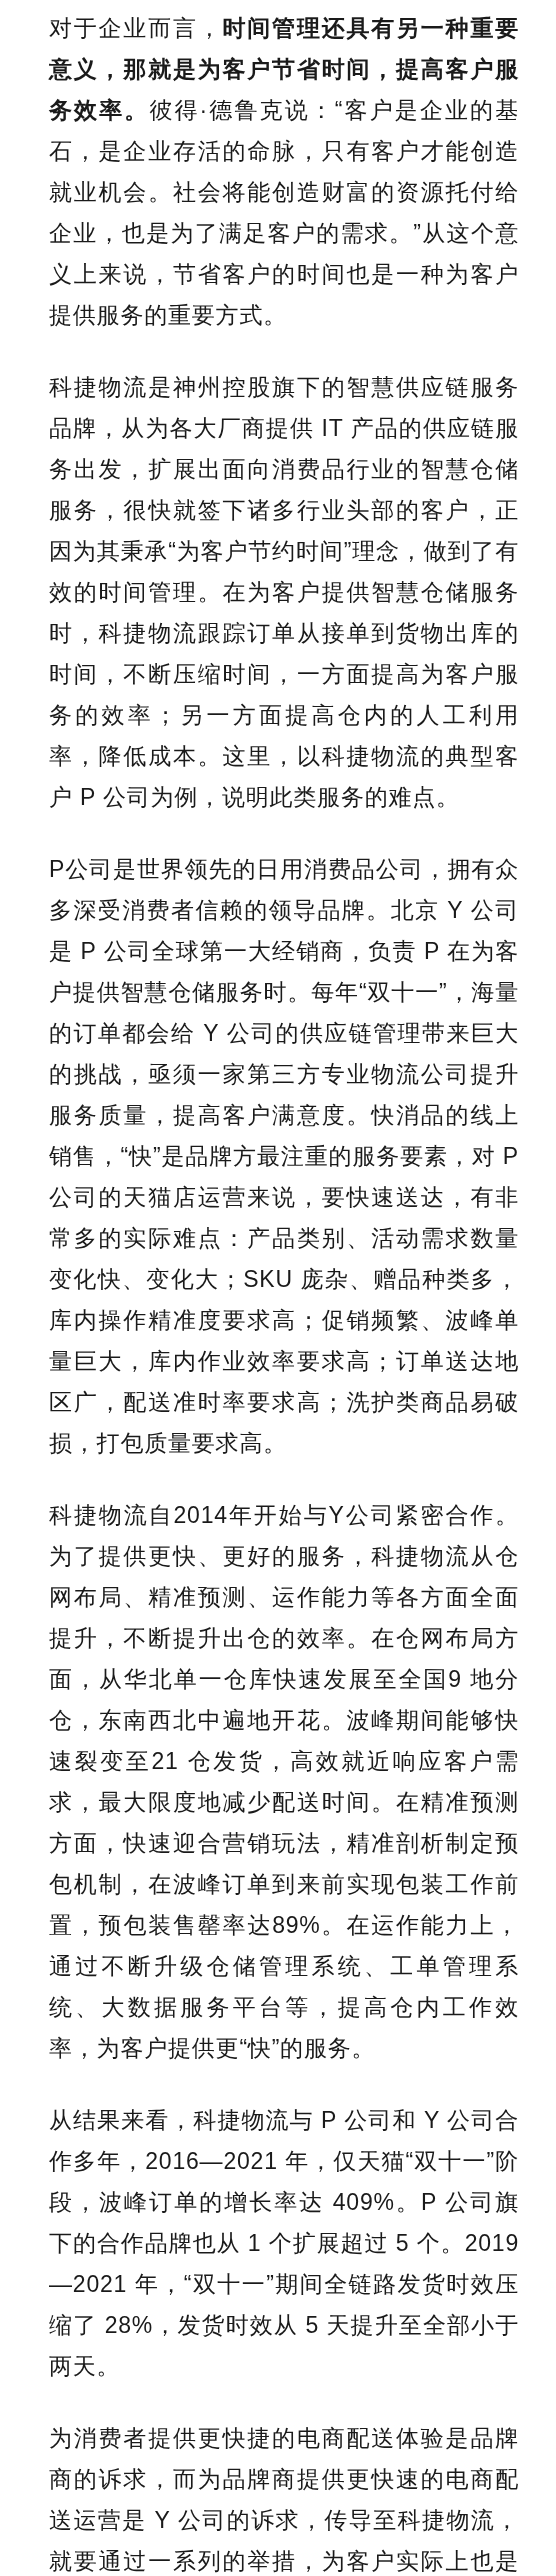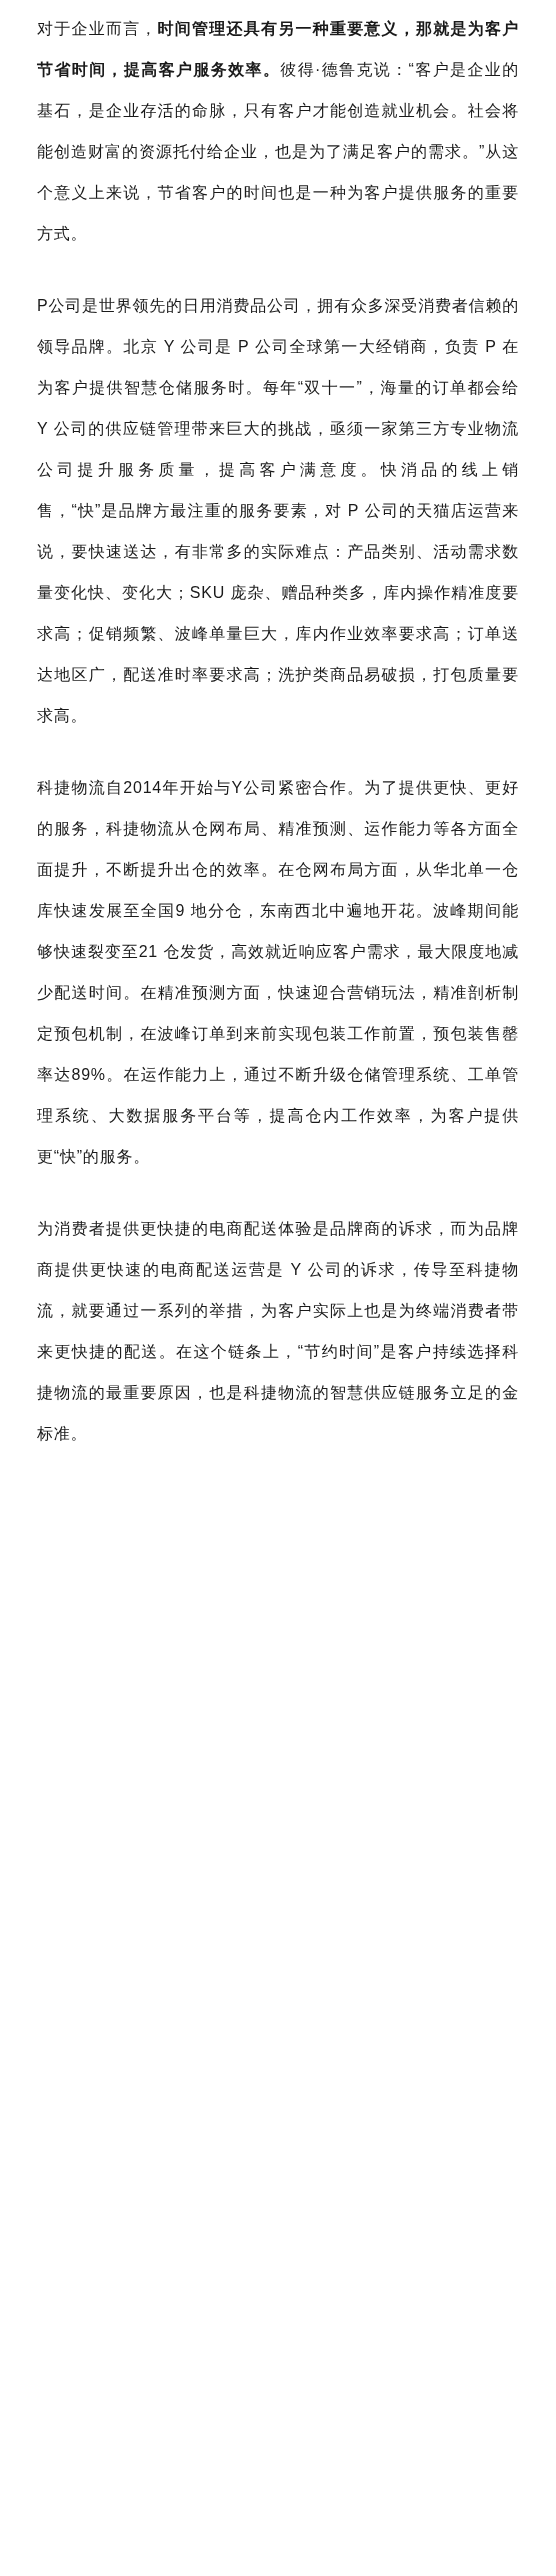--- a/index.html
+++ b/index.html
@@ -15,36 +15,38 @@
     font-family:"Liberation Sans","DejaVu Sans",sans-serif;
     color:var(--text);
     -webkit-font-smoothing:antialiased;
   }
   .page{
     box-sizing:border-box;
     width:556px;
     padding:8.2px 37px 30px 37px;
   }
   .para{
-    margin:0 0 31px 0;
-    font-size:16px;
+    margin:0 0 31px 12px;
+    font-size:23px;
     line-height:41px;
     letter-spacing:0.8px;
     text-align:justify;
     color:var(--text);
   }
   .para .run{font-weight:400;}
   .para .run.bold{font-weight:700;}
 </style>
 </head>
 <body>
 
 <div class="page">
 
   <section class="article-text">
       <p class="para"><span class="run">对于企业而言，</span><span class="run bold">时间管理还具有另一种重要意义，那就是为客户节省时间，提高客户服务效率。</span><span class="run">彼得·德鲁克说：“客户是企业的基石，是企业存活的命脉，只有客户才能创造就业机会。社会将能创造财富的资源托付给企业，也是为了满足客户的需求。”从这个意义上来说，节省客户的时间也是一种为客户提供服务的重要方式。</span></p>
+      <p class="para"><span class="run">科捷物流是神州控股旗下的智慧供应链服务品牌，从为各大厂商提供 IT 产品的供应链服务出发，扩展出面向消费品行业的智慧仓储服务，很快就签下诸多行业头部的客户，正因为其秉承“为客户节约时间”理念，做到了有效的时间管理。在为客户提供智慧仓储服务时，科捷物流跟踪订单从接单到货物出库的时间，不断压缩时间，一方面提高为客户服务的效率；另一方面提高仓内的人工利用率，降低成本。这里，以科捷物流的典型客户 P 公司为例，说明此类服务的难点。</span></p>
       <p class="para"><span class="run">P公司是世界领先的日用消费品公司，拥有众多深受消费者信赖的领导品牌。北京 Y 公司是 P 公司全球第一大经销商，负责 P 在为客户提供智慧仓储服务时。每年“双十一”，海量的订单都会给 Y 公司的供应链管理带来巨大的挑战，亟须一家第三方专业物流公司提升服务质量，提高客户满意度。快消品的线上销售，“快”是品牌方最注重的服务要素，对 P 公司的天猫店运营来说，要快速送达，有非常多的实际难点：产品类别、活动需求数量变化快、变化大；SKU 庞杂、赠品种类多，库内操作精准度要求高；促销频繁、波峰单量巨大，库内作业效率要求高；订单送达地区广，配送准时率要求高；洗护类商品易破损，打包质量要求高。</span></p>
       <p class="para"><span class="run">科捷物流自2014年开始与Y公司紧密合作。为了提供更快、更好的服务，科捷物流从仓网布局、精准预测、运作能力等各方面全面提升，不断提升出仓的效率。在仓网布局方面，从华北单一仓库快速发展至全国9 地分仓，东南西北中遍地开花。波峰期间能够快速裂变至21 仓发货，高效就近响应客户需求，最大限度地减少配送时间。在精准预测方面，快速迎合营销玩法，精准剖析制定预包机制，在波峰订单到来前实现包装工作前置，预包装售罄率达89%。在运作能力上，通过不断升级仓储管理系统、工单管理系统、大数据服务平台等，提高仓内工作效率，为客户提供更“快”的服务。</span></p>
+      <p class="para"><span class="run">从结果来看，科捷物流与 P 公司和 Y 公司合作多年，2016—2021 年，仅天猫“双十一”阶段，波峰订单的增长率达 409%。P 公司旗下的合作品牌也从 1 个扩展超过 5 个。2019—2021 年，“双十一”期间全链路发货时效压缩了 28%，发货时效从 5 天提升至全部小于两天。</span></p>
       <p class="para"><span class="run">为消费者提供更快捷的电商配送体验是品牌商的诉求，而为品牌商提供更快速的电商配送运营是 Y 公司的诉求，传导至科捷物流，就要通过一系列的举措，为客户实际上也是为终端消费者带来更快捷的配送。在这个链条上，“节约时间”是客户持续选择科捷物流的最重要原因，也是科捷物流的智慧供应链服务立足的金标准。</span></p>
     </section>
 
 </div>
 
 
 </body></html>

